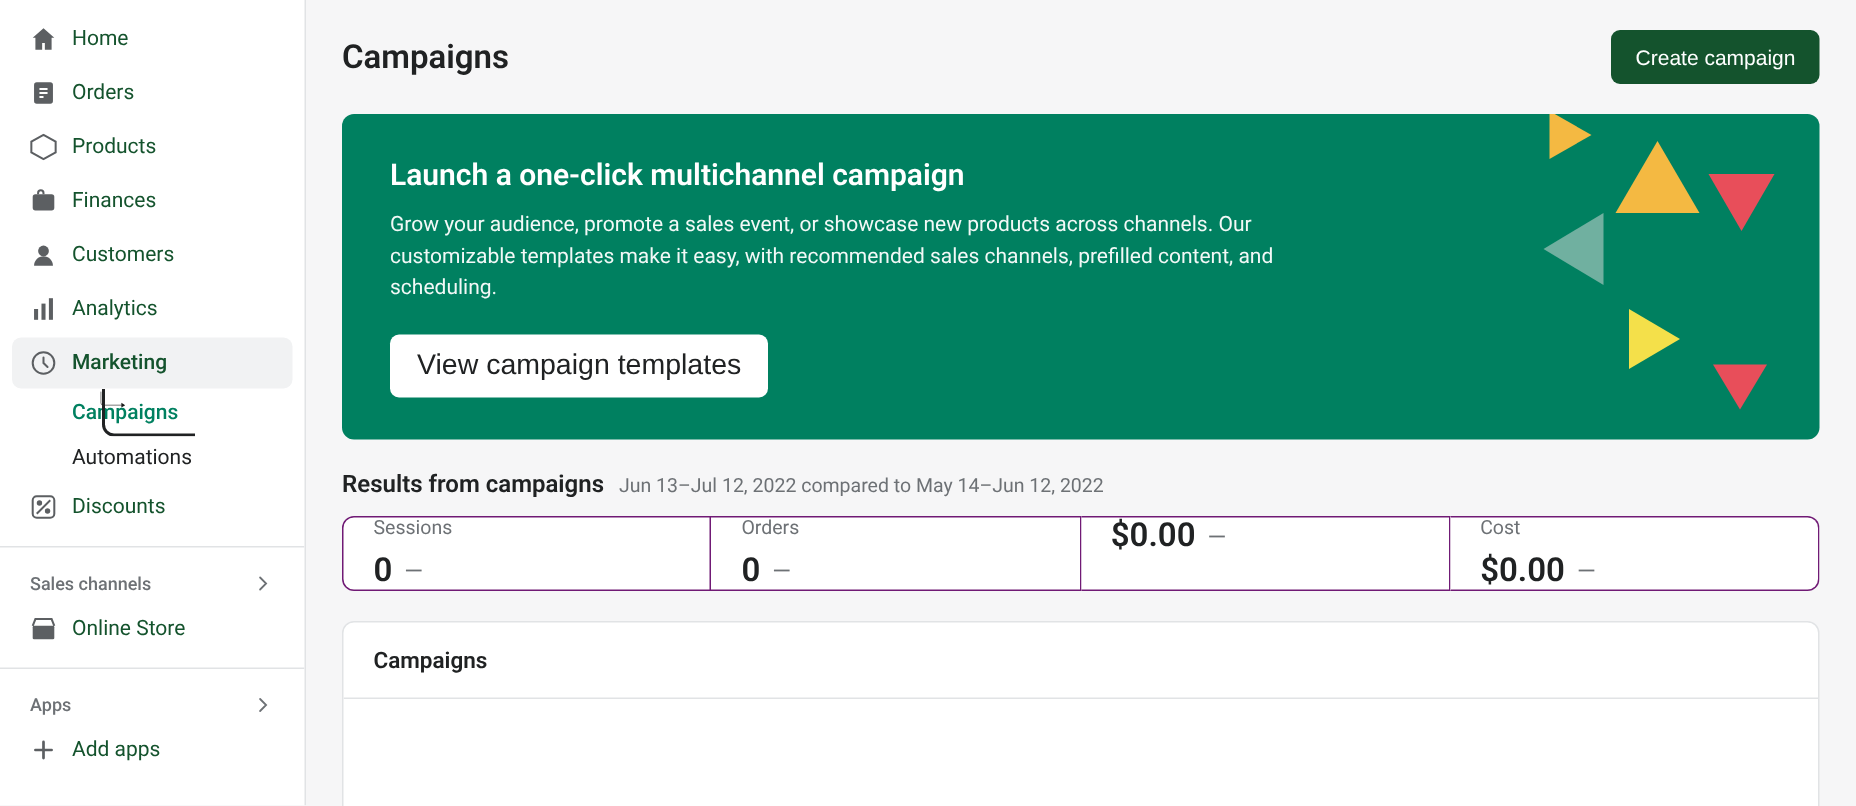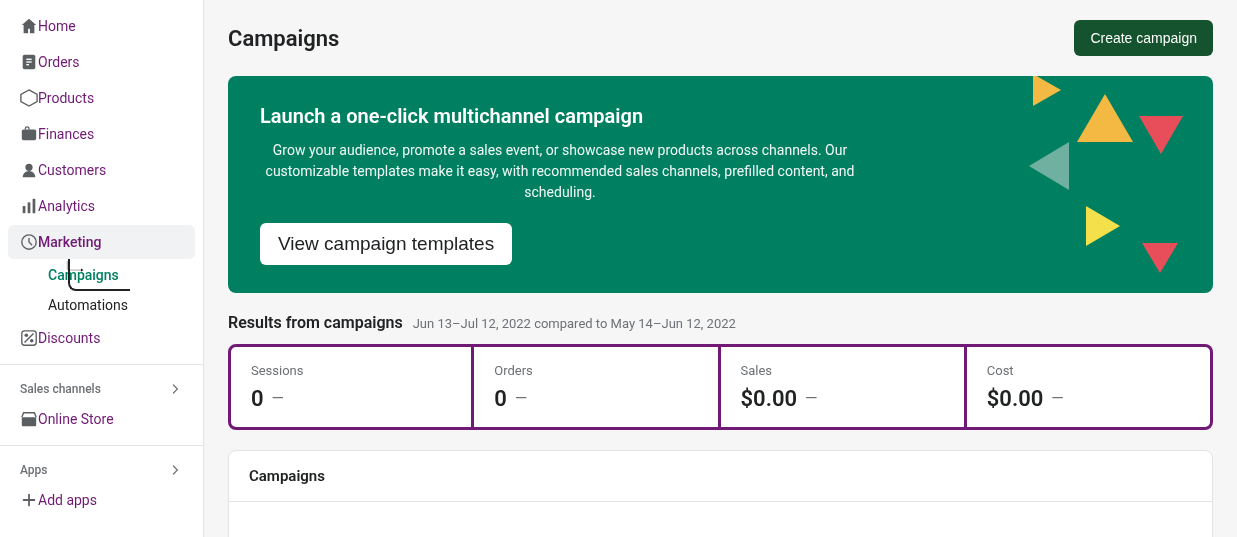--- a/index.html
+++ b/index.html
@@ -1,56 +1,56 @@
 <!DOCTYPE html>
 <html><head>
   <meta charset="utf-8">
   <style>
     * { box-sizing: border-box; margin: 0; padding: 0; }
     body { font-family: -apple-system, BlinkMacSystemFont, 'Segoe UI', Roboto, sans-serif; display: flex; height: 537px; background: #f6f6f7; font-size: 14px; color: #202223; }
 
     
     .sidebar { width: 204px; background: #fff; border-right: 1px solid #e1e3e5; display: flex; flex-direction: column; padding: 8px 0; flex-shrink: 0; height: 537px; overflow-y: auto; }
-    .sidebar-item { display: flex; align-items: center; padding: 8px 12px; cursor: pointer; color: #701a75; text-decoration: none; font-size: 14px; border-radius: 6px; margin: 1px 8px; }
+    .sidebar-item { display: flex; align-items: center; gap: 10px; padding: 8px 12px; cursor: pointer; color: #14532d; text-decoration: none; font-size: 14px; border-radius: 6px; margin: 1px 8px; }
     .sidebar-item.active { background: #f1f2f3; font-weight: 500; }
     .sidebar-item .icon { width: 18px; height: 18px; display: flex; align-items: center; justify-content: center; flex-shrink: 0; }
     .sidebar-item svg { width: 18px; height: 18px; fill: #5c5f62; }
     .sidebar-sub-item { display: flex; align-items: center; padding: 6px 12px 6px 40px; cursor: pointer; color: #202223; font-size: 14px; border-radius: 6px; margin: 1px 8px; }
     .sidebar-sub-item.active { color: #008060; font-weight: 500; }
     .sidebar-section-header { font-size: 12px; color: #6d7175; padding: 8px 20px 4px; font-weight: 500; display: flex; align-items: center; justify-content: space-between; }
     .sidebar-section-header .chevron { width: 16px; height: 16px; fill: #6d7175; }
     .sidebar-divider { height: 1px; background: #e1e3e5; margin: 8px 0; }
 
     
     .main { flex: 1; padding: 20px 24px; overflow-y: auto; background: #f6f6f7; }
     .main-header { display: flex; align-items: center; justify-content: space-between; margin-bottom: 20px; }
     .page-title { font-size: 22px; font-weight: 600; color: #202223; }
     .create-btn { background: #14532d; color: #fff; border: none; padding: 10px 16px; border-radius: 6px; font-size: 14px; font-weight: 500; cursor: pointer; }
 
     
     .banner { background: #008060; border-radius: 8px; padding: 28px 32px; margin-bottom: 20px; color: #fff; position: relative; overflow: hidden; min-height: 160px; }
     .banner-title { font-size: 20px; font-weight: 600; margin-bottom: 12px; }
-    .banner-desc { font-size: 14px; line-height: 1.5; max-width: 600px; opacity: 0.95; margin-bottom: 20px; text-align: center; }
+    .banner-desc { font-size: 14px; line-height: 1.5; max-width: 600px; opacity: 0.95; margin-bottom: 20px; }
     .banner-btn { background: #fff; color: #202223; border: none; padding: 10px 18px; border-radius: 6px; font-size: 19px; font-weight: 500; cursor: pointer; }
     
     .banner-shapes { position: absolute; right: 0; top: 0; bottom: 0; width: 200px; pointer-events: none; }
     .shape { position: absolute; width: 0; height: 0; }
     .shape-1 { border-left: 28px solid transparent; border-right: 28px solid transparent; border-bottom: 48px solid #f4b942; top: 18px; right: 80px; }
     .shape-2 { border-left: 22px solid transparent; border-right: 22px solid transparent; border-bottom: 38px solid #e84e5a; top: 40px; right: 30px; transform: rotate(180deg); }
     .shape-3 { border-left: 20px solid transparent; border-right: 20px solid transparent; border-bottom: 34px solid #f4e04a; bottom: 50px; right: 90px; transform: rotate(90deg); }
     .shape-4 { border-left: 18px solid transparent; border-right: 18px solid transparent; border-bottom: 30px solid #e84e5a; bottom: 20px; right: 35px; transform: rotate(180deg); }
     .shape-5 { border-left: 24px solid transparent; border-right: 24px solid transparent; border-bottom: 40px solid #e0e0e0; top: 70px; right: 140px; transform: rotate(270deg); opacity: 0.5; }
     .shape-6 { border-left: 16px solid transparent; border-right: 16px solid transparent; border-bottom: 28px solid #f4b942; top: 0px; right: 150px; transform: rotate(90deg); }
 
     
     .results-header { display: flex; align-items: baseline; gap: 10px; margin-bottom: 12px; }
     .results-title { font-size: 16px; font-weight: 600; }
     .results-date { font-size: 13px; color: #6d7175; }
     .stats-grid { display: grid; grid-template-columns: repeat(4, 1fr); gap: 0; margin-bottom: 20px; }
-    .stat-card { background: #fff; border: 3px solid #701a75; padding: 16px 20px; }
+    .stat-card { background: #fff; border: 1px solid #701a75; padding: 0 20px; }
     .stat-card:first-child { border-radius: 8px 0 0 8px; }
     .stat-card:last-child { border-radius: 0 8px 8px 0; }
     .stat-card + .stat-card { border-left: none; }
     .stat-label { font-size: 13px; color: #6d7175; margin-bottom: 8px; }
     .stat-value { font-size: 22px; font-weight: 600; color: #202223; display: flex; align-items: center; gap: 8px; }
     .stat-dash { color: #6d7175; font-weight: 400; font-size: 16px; }
 
     
     .campaigns-card { background: #fff; border: 1px solid #e1e3e5; border-radius: 8px; overflow: hidden; }
     .campaigns-card-header { padding: 16px 20px; border-bottom: 1px solid #e1e3e5; font-size: 15px; font-weight: 600; }
@@ -246,21 +246,20 @@
       </div>
     </div>
     <div class="stat-card">
       <div class="stat-label">Orders</div>
       <div class="stat-value">
         <span>0</span>
         <span class="stat-dash">—</span>
       </div>
     </div>
     <div class="stat-card">
-      <div class="stat-label">Sales</div>
       <div class="stat-value">
         <span>$0.00</span>
         <span class="stat-dash">—</span>
       </div>
     </div>
     <div class="stat-card">
       <div class="stat-label">Cost</div>
       <div class="stat-value">
         <span>$0.00</span>
         <span class="stat-dash">—</span>

